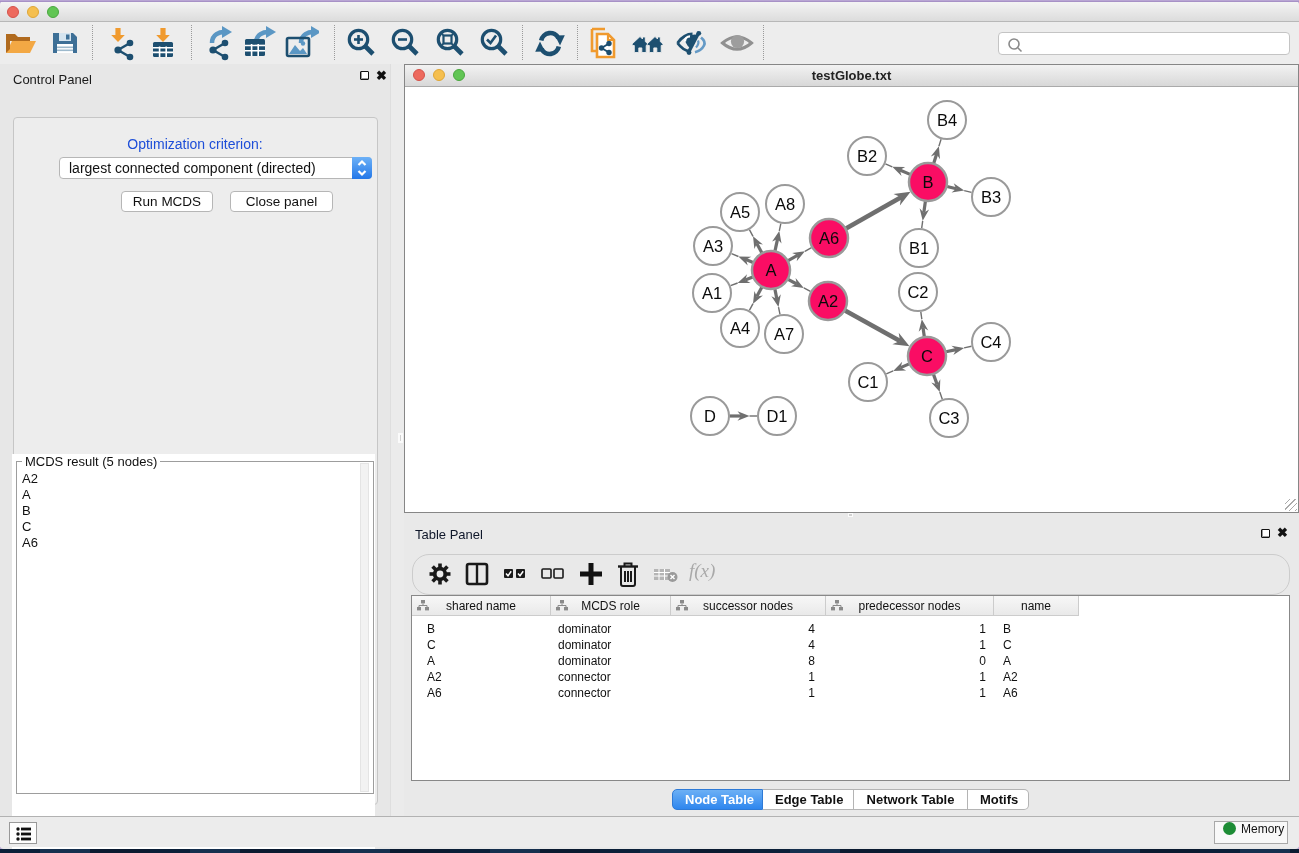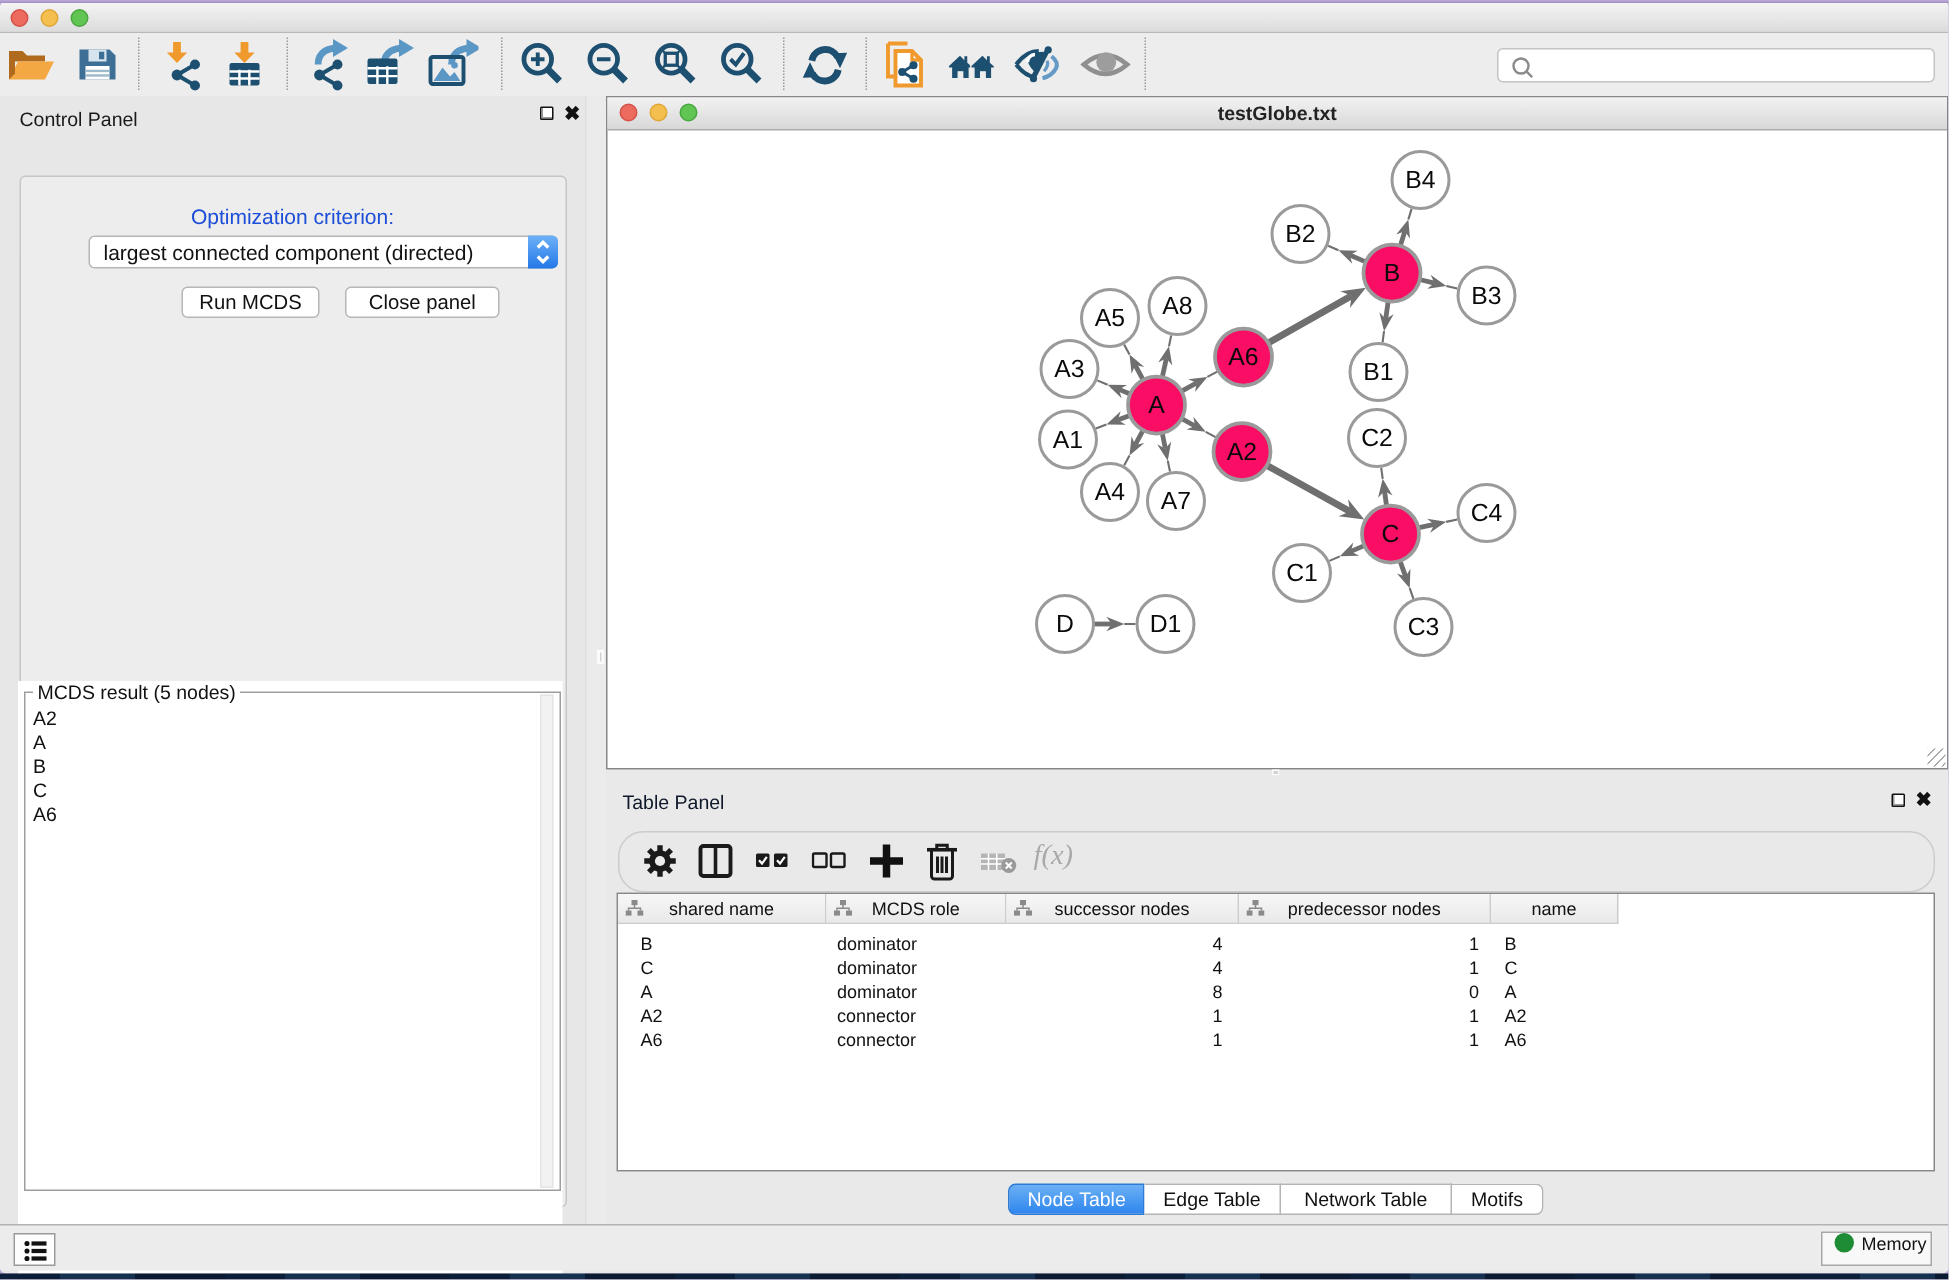--- a/index.html
+++ b/index.html
@@ -50,21 +50,21 @@
 #hsplit-handle { position:absolute; left:848px; top:513px; width:5px; height:4px; background:#d2d2d2; border:1.5px solid #fbfbfb; }
 
 #tpanel { position:absolute; left:404px; top:520px; width:895px; height:296px; background:#e9e9e9; }
 #tpanel-title { position:absolute; left:11px; top:7px; font-size:13px; color:#0f172a; }
 #ttoolbar { position:absolute; left:8px; top:34px; width:878px; height:41px; border:1px solid #ccc; border-radius:17px; }
 #ttable { position:absolute; left:7px; top:75px; width:879px; height:186px; background:#fff; border:1px solid #888; }
 .thead { position:absolute; top:0; height:20px; background:linear-gradient(#f7f7f7,#e9e9e9); border-right:1px solid #ccc; border-bottom:1px solid #ccc; font-size:12px; color:#111; }
 .thead .lbl { position:absolute; left:0; right:0; top:3px; text-align:center; }
 .trow { position:absolute; height:16px; font-size:12px; color:#111; }
 
-#btabs { position:absolute; left:268px; top:269px; } #btabs .tab { height:21px; line-height:20px; }
+#btabs { position:absolute; left:268px; top:269px; } #btabs .tab { height:21px; line-height:20px;font-weight:bold; }
 
 #statusbar { position:absolute; left:0; top:816px; width:1299px; height:31px; background:#ececec; border-top:1px solid #b2b2b2; }
 #menu-btn { position:absolute; left:9px; top:5px; width:28px; height:22px; background:#fdfdfd; border:1px solid #999; }
 #memory-btn { position:absolute; right:11px; top:4px; width:74px; height:23px; background:#f8f8f8; border:1px solid #a8a8a8; font-size:12px; color:#111; }
 #desk-bottom { position:absolute; left:0; top:849px; width:1299px; height:4px; background:repeating-linear-gradient(90deg,#0b1f38 0 40px,#16304f 40px 90px,#0a1a30 90px 150px); }
 svg text { font-family:"Liberation Sans", sans-serif; }
 </style>
 </head>
 <body>
 <div id="app">

